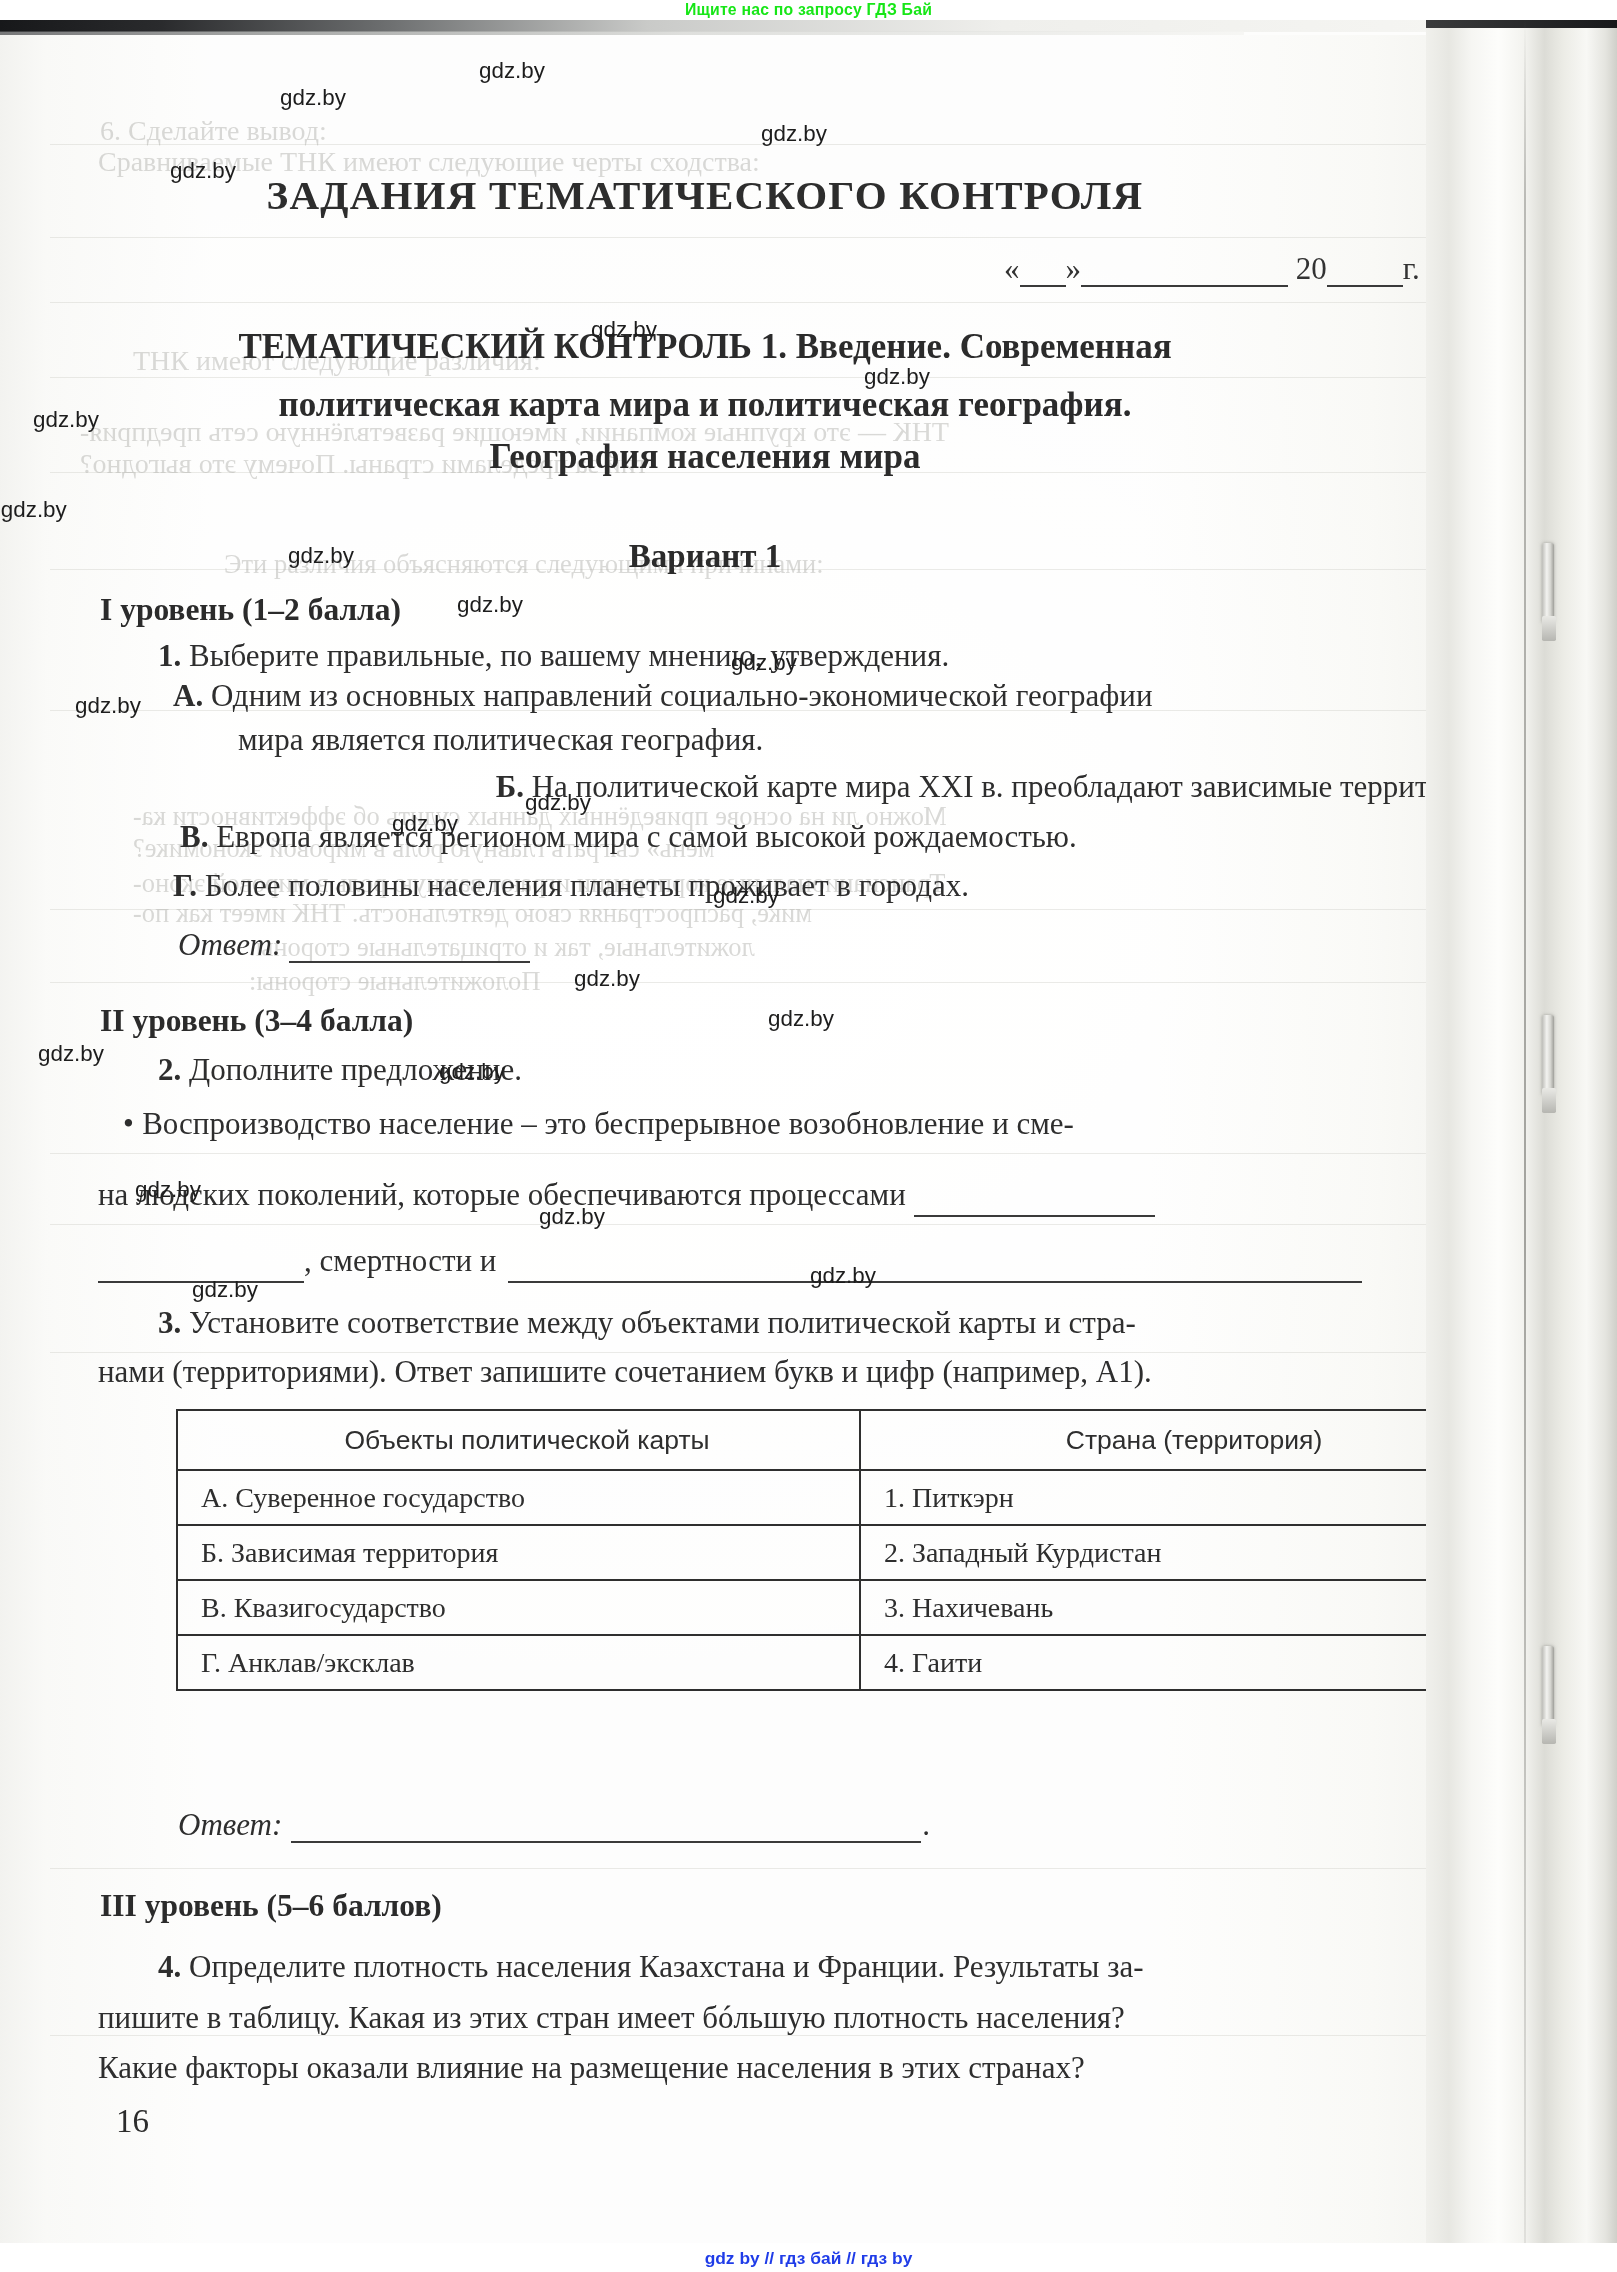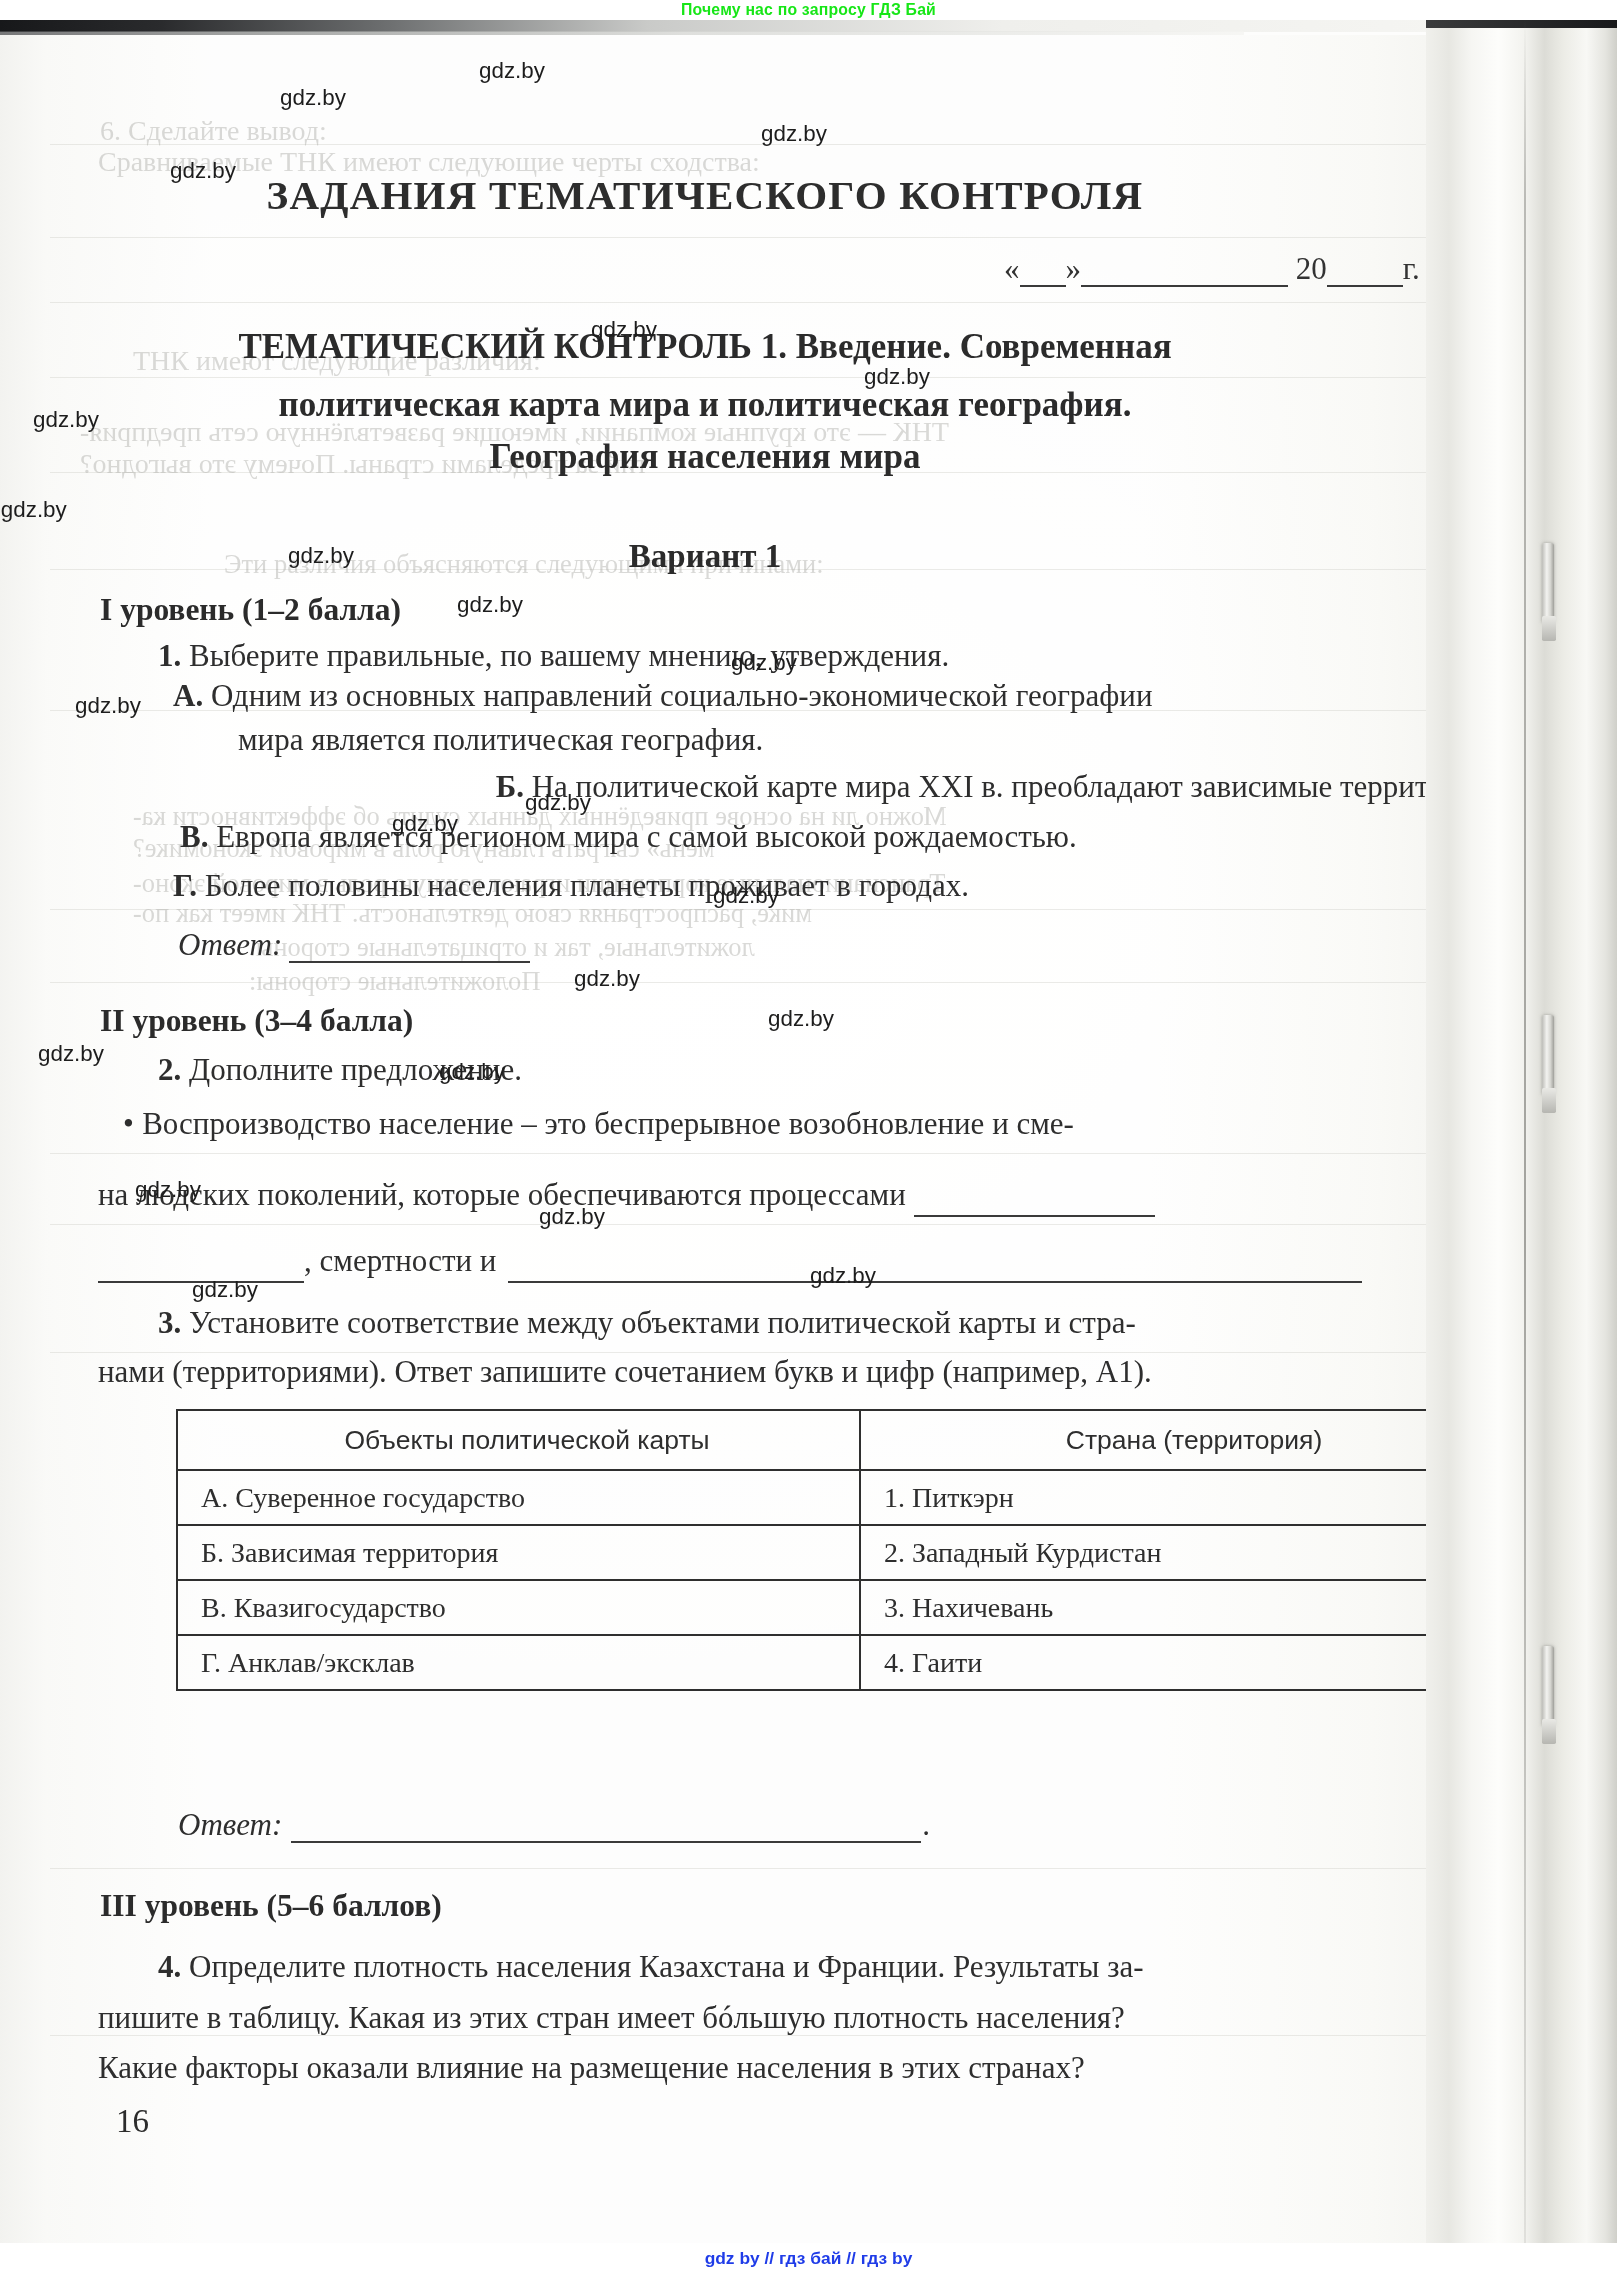--- a/index.html
+++ b/index.html
@@ -229,21 +229,21 @@
     font-family:"Liberation Sans", sans-serif;
     font-size:22.4px;font-weight:500;color:#1d1d1d;
     white-space:nowrap;z-index:30;
     user-select:none;
   }
 </style>
 </head>
 <body>
 
 <div id="promo-bar">
-  <span class="promo-text">Почему нас по запросу ГДЗ Бай</span>
+  <span class="promo-text">Ищите нас по запросу ГДЗ Бай</span>
 </div>
 
 <div id="scan">
 
   <div class="scan-top-shadow"></div>
   <div class="scan-top-shadow2"></div>
   <div class="page-surface"></div>
   <div class="page-tint"></div>
 
   <div class="ghostline" style="left:50px;top:124px;width:1393px"></div>

